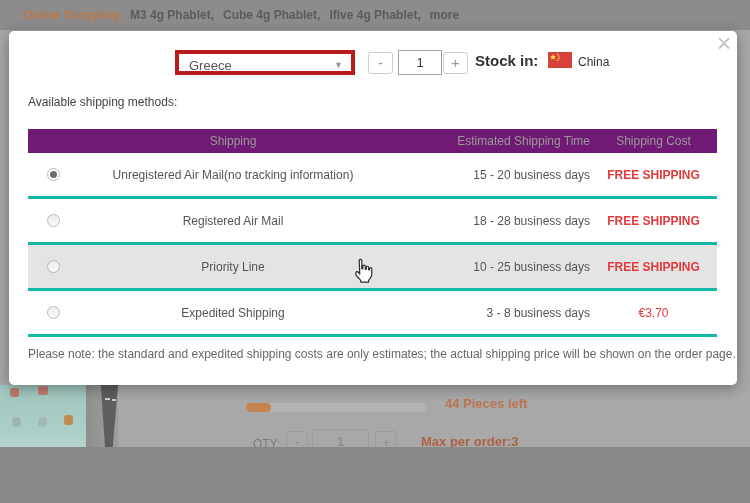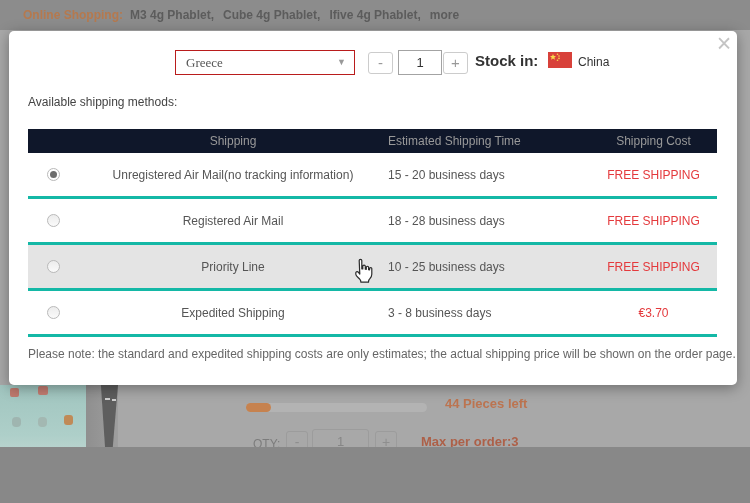--- a/index.html
+++ b/index.html
@@ -69,21 +69,21 @@
     box-shadow:0 3px 14px rgba(0,0,0,.35);
   }
   .modal-close {
     position:absolute; left:701px; top:-2px; width:28px; height:28px;
     font-size:25px; font-weight:300; color:#c4c4c4; text-align:center; line-height:28px;
     cursor:pointer;
   }
   .dest-label { position:absolute; left:18px; top:22px; font-size:14px; font-weight:bold; color:#333; }
   .country-select {
     position:absolute; left:166px; top:19px; width:180px; height:25px;
-    border:1px solid #b91c1c; background:#fff; cursor:pointer;font-family:Liberation Serif, serif;
+    border:4px solid #b91c1c; background:#fff; cursor:pointer;
   }
   .country-select .val {
     display:block; line-height:23px; padding-left:10px; font-size:13px; color:#555;
   }
   .country-select .caret {
     position:absolute; right:8px; top:0; line-height:23px; font-size:9px; color:#999;
   }
   .m-step-btn {
     position:absolute; width:25px; height:22px; border:1px solid #ccc; border-radius:3px;
     background:#fff; color:#999; font-size:15px; text-align:center; line-height:19px; cursor:pointer;
@@ -92,34 +92,34 @@
     position:absolute; left:389px; top:19px; width:44px; height:25px;
     border:1px solid #a3a3a3; text-align:center; font-size:13px; color:#333;
     font-family:"Liberation Sans", sans-serif;
   }
   .stock-label { position:absolute; left:466px; top:21px; font-size:15px; font-weight:bold; color:#333; }
   .flag { position:absolute; left:539px; top:21px; }
   .stock-country { position:absolute; left:569px; top:24px; font-size:12px; color:#333; }
   .methods-label { position:absolute; left:19px; top:64px; font-size:12px; color:#444; }
   .ship-table { position:absolute; left:19px; top:98px; width:689px; }
   .t-head {
-    display:flex; height:24px; background:#0f172a;
+    display:flex; height:24px; background:#701a75;
     font-size:12px; color:#999; line-height:24px;
   }
   .t-row {
     display:flex; height:46px; align-items:center;
     border-bottom:3px solid #14b8a6; font-size:12px; color:#555; cursor:pointer;
   }
   .t-row.highlight { background:#e4e4e4; }
   .c-radio { width:50px; display:flex; justify-content:center; }
   .c-name  { width:310px; text-align:center; }
-  .c-time  { width:202px; text-align:left; }
+  .c-time  { width:202px; text-align:right; }
   .c-cost  { flex:1; text-align:center; }
   .cost-red { color:#e4393c; }
-  .cost-bold { font-weight:normal; }
+  .cost-bold { font-weight:bold; }
   .radio {
     width:13px; height:13px; border-radius:50%;
     border:1px solid #b9b9b9;
     background:linear-gradient(180deg,#ececec,#fafafa);
   }
   .radio.selected { background:#fff; position:relative; }
   .radio.selected::after {
     content:""; position:absolute; left:2px; top:2px; width:7px; height:7px;
     border-radius:50%; background:#6e6e6e;
   }

